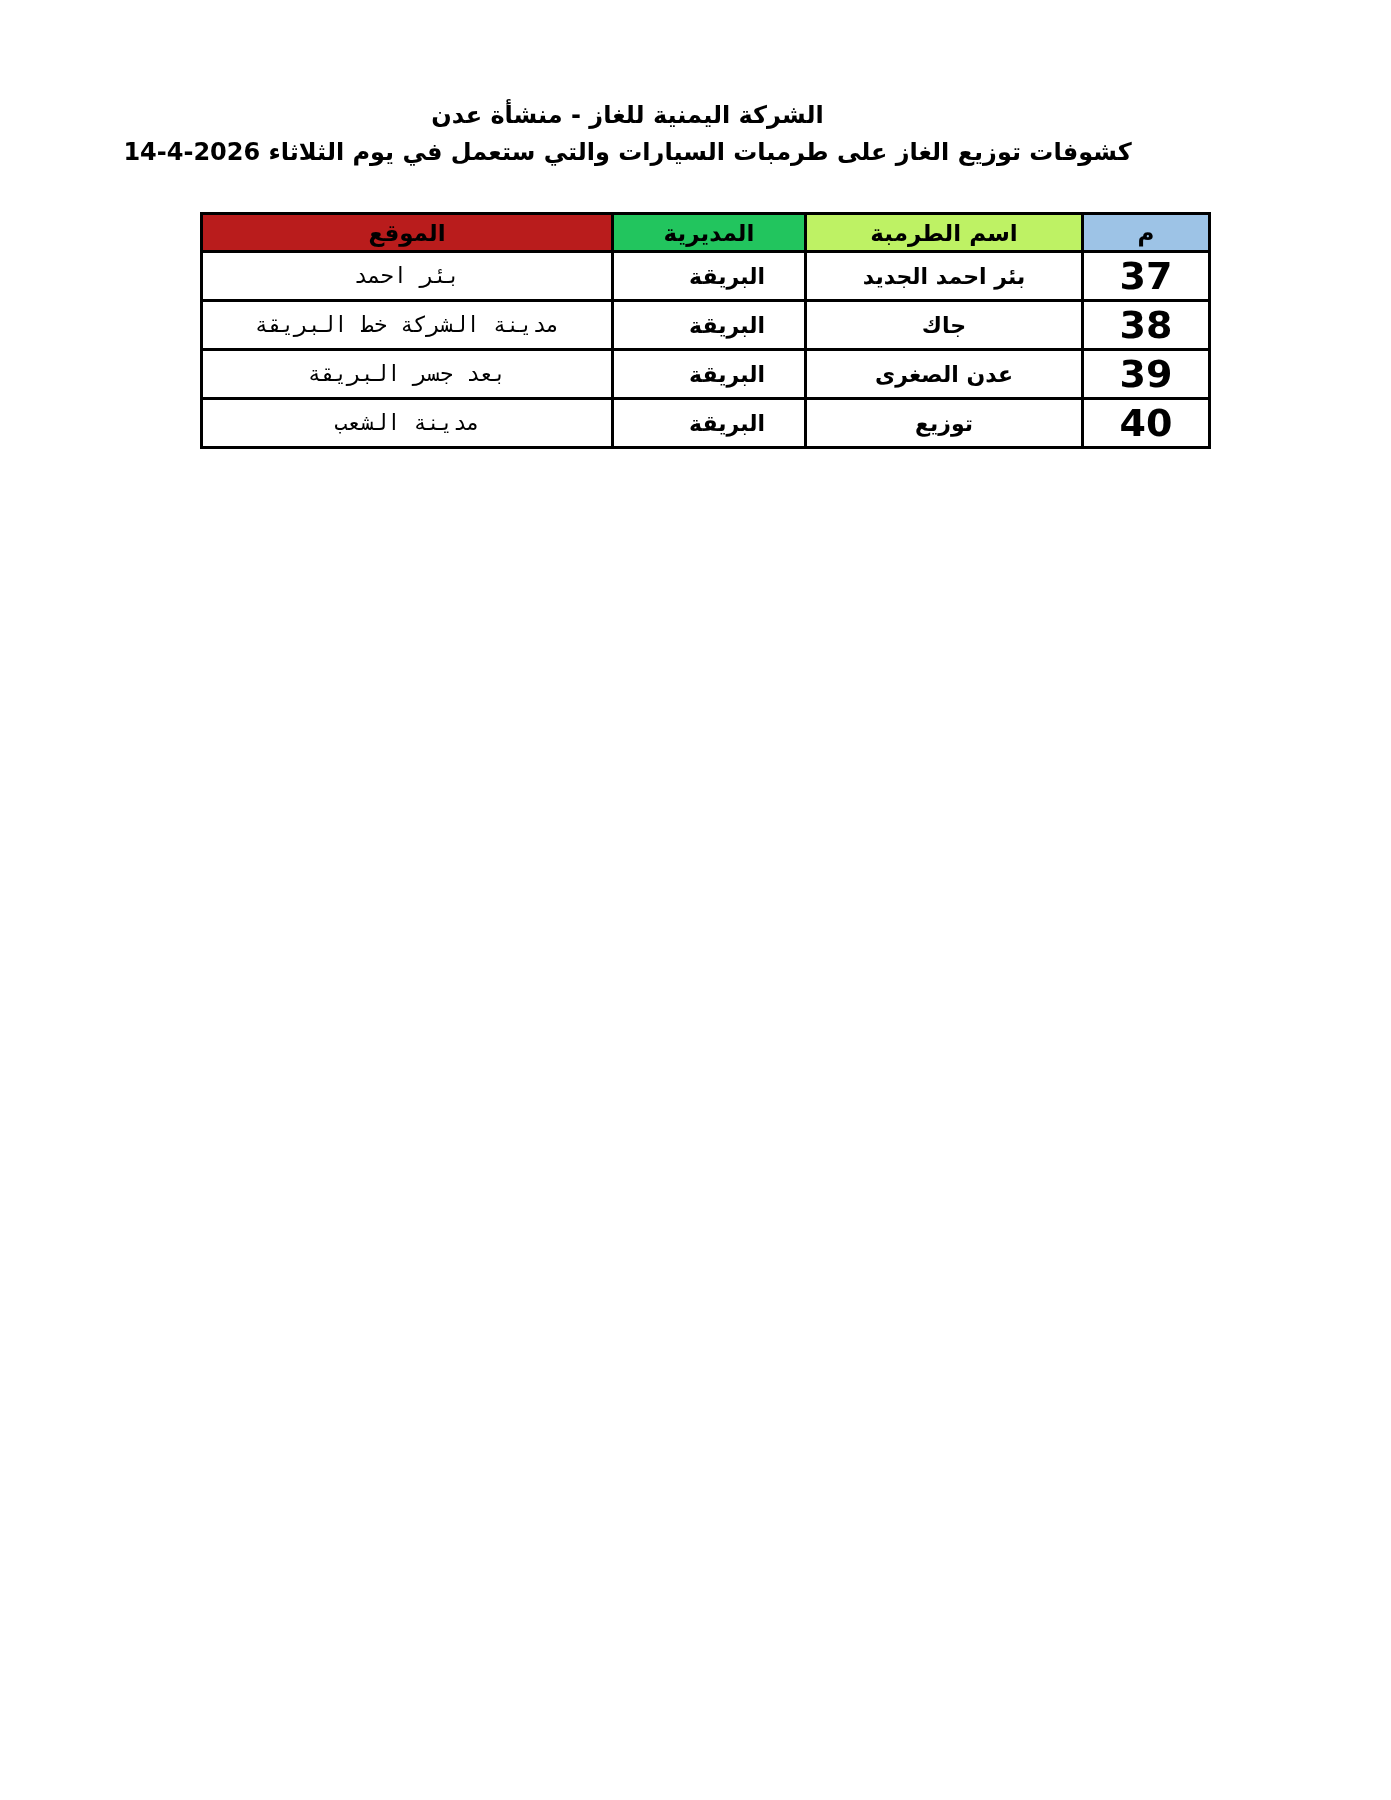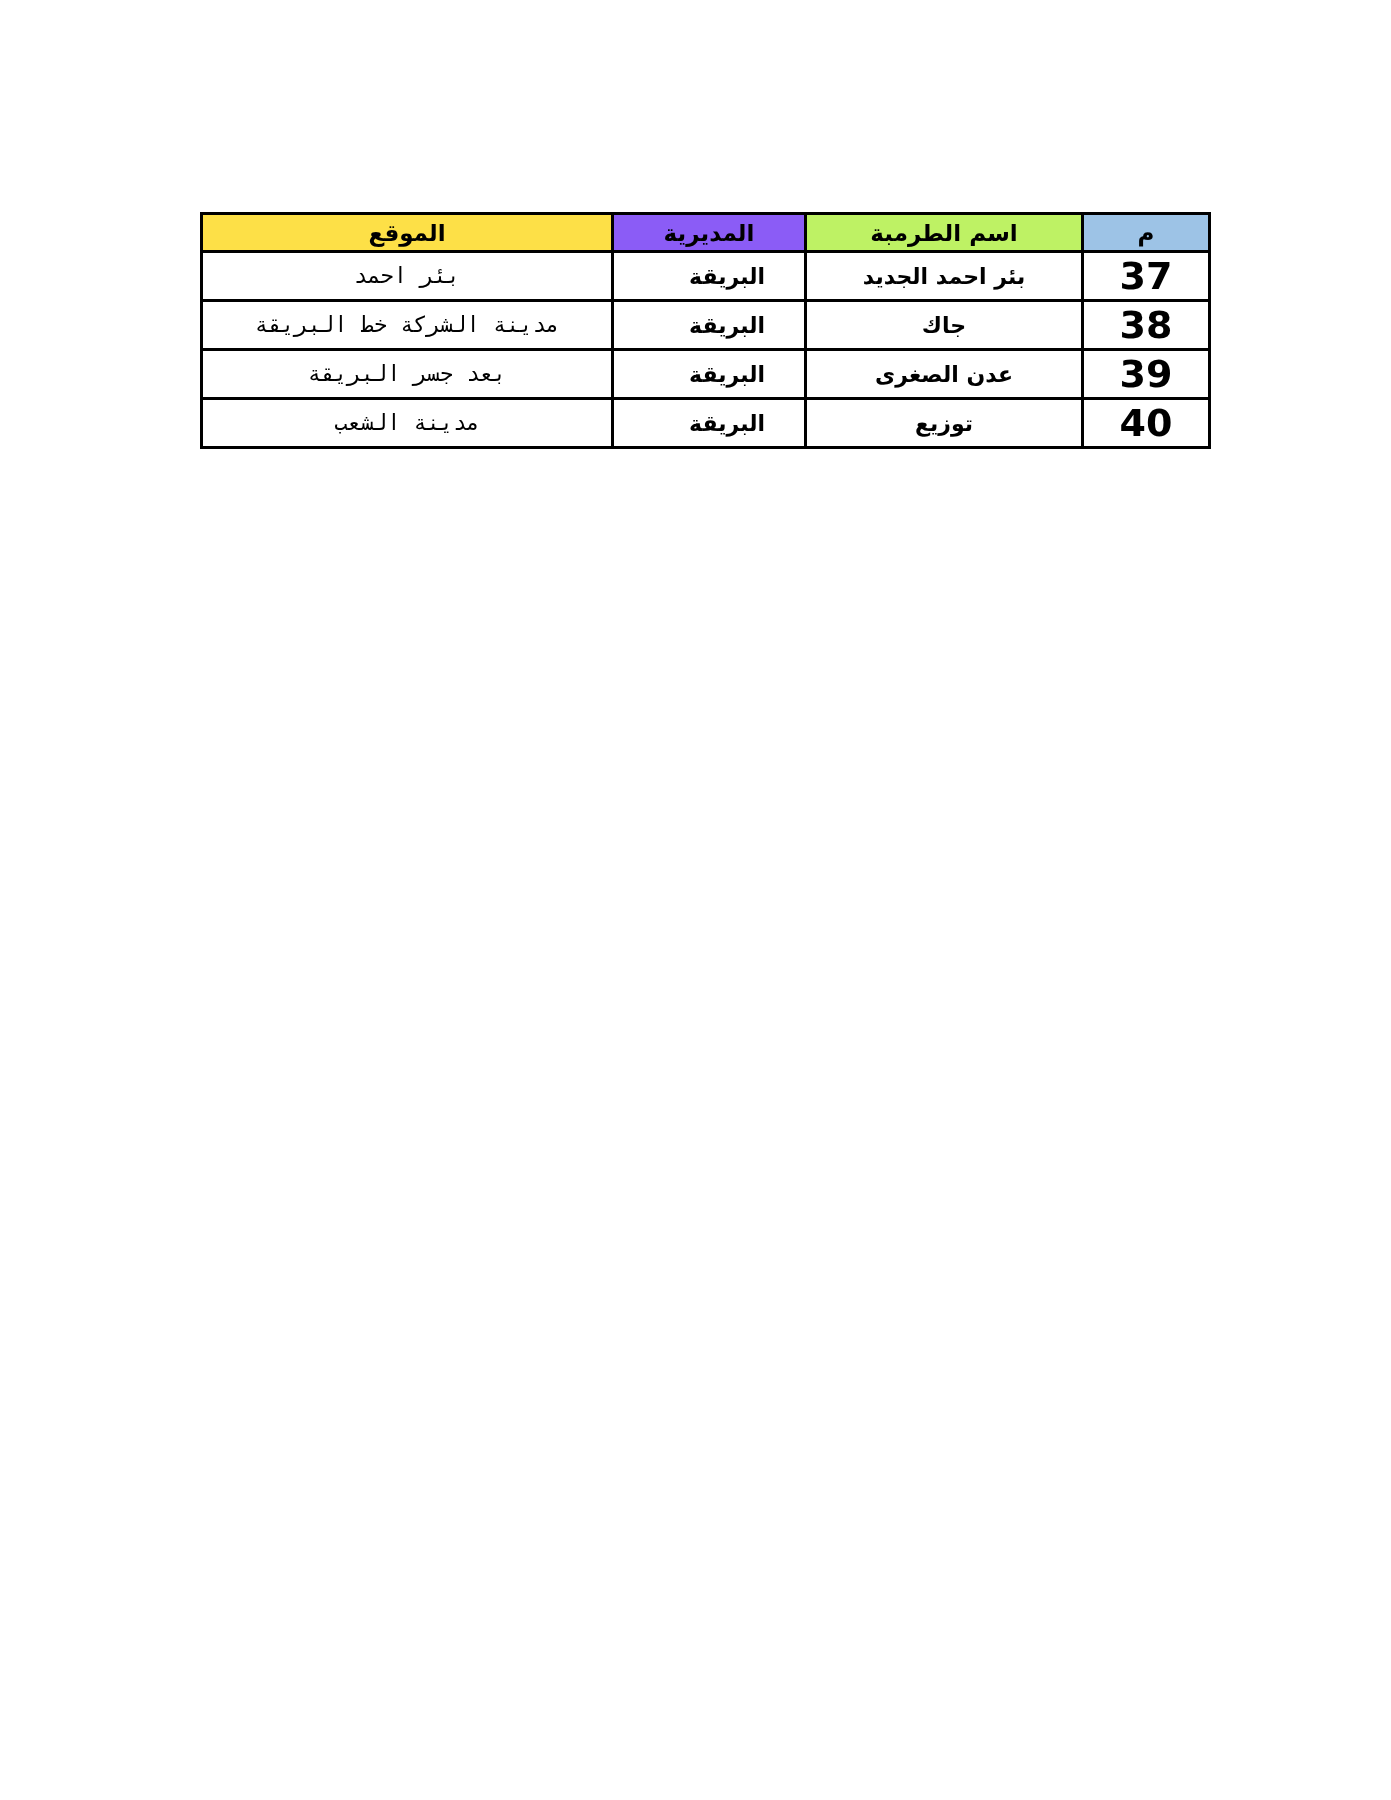--- a/index.html
+++ b/index.html
@@ -67,34 +67,38 @@
   .doc-table td.cell-pump     { font-weight: bold; }
   .doc-table td.cell-district { font-weight: bold; padding-left: 40px; }
   .doc-table td.cell-location { font-weight: normal; font-family: Liberation Mono, monospace; }
   .doc-table tr.last-row td   { height: 40px; }
 </style>
 </head>
 <body>
 
 <div class="page">
 
+  <div class="titles">
+    <div>الشركة اليمنية للغاز - منشأة عدن</div>
+    <div>كشوفات توزيع الغاز على طرمبات السيارات والتي ستعمل في يوم الثلاثاء 2026-4-14</div>
+  </div>
 
   <table class="doc-table">
     <colgroup>
       <col class="col-num">
       <col class="col-pump">
       <col class="col-district">
       <col class="col-location">
     </colgroup>
     <thead>
       <tr>
         <th style="background: rgb(157, 195, 230);">م</th>
         <th style="background: #bef264;">اسم الطرمبة</th>
-        <th style="background: #8b5cf6;">المديرية</th>
-        <th style="background: #fde047;">الموقع</th>
+        <th style="background: #22c55e;">المديرية</th>
+        <th style="background: #b91c1c;">الموقع</th>
       </tr>
     </thead>
     <tbody>
 
     <tr>
           <td class="cell-num">37</td>
           <td class="cell-pump">بئر احمد الجديد</td>
           <td class="cell-district">البريقة</td>
           <td class="cell-location">بئر احمد</td>
         </tr>

